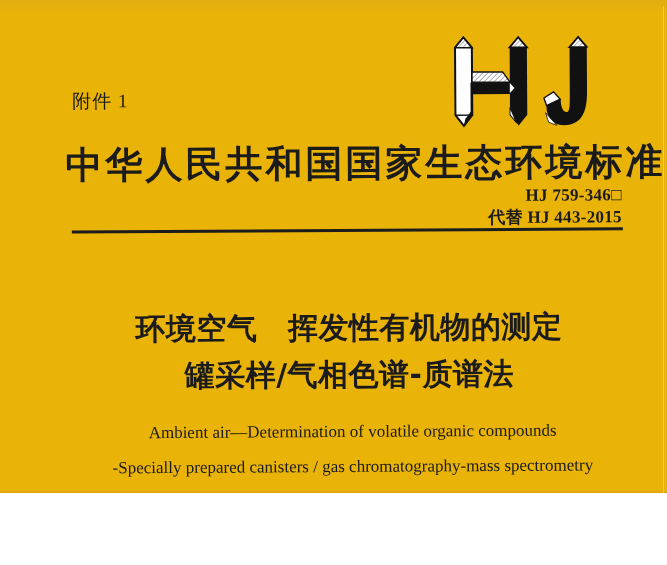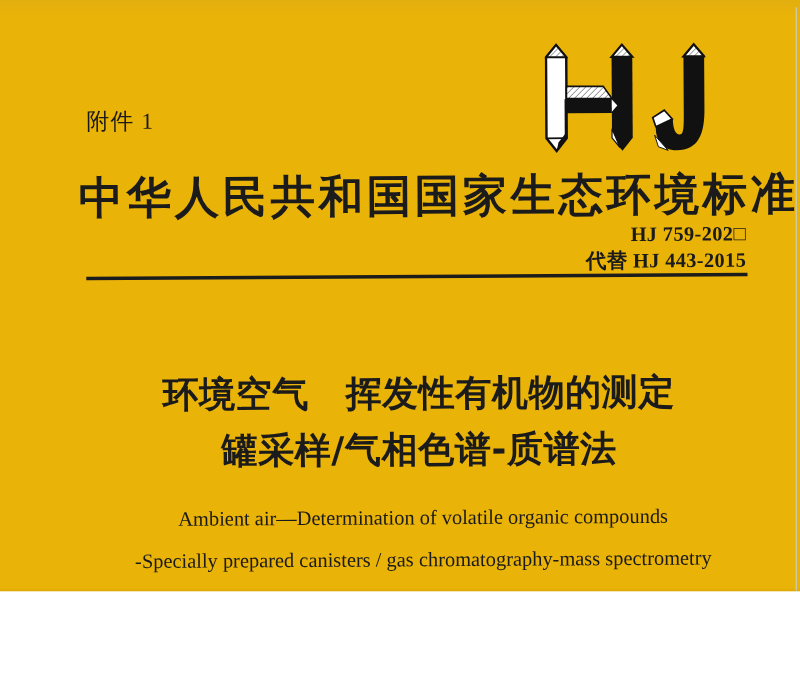--- a/index.html
+++ b/index.html
@@ -103,21 +103,21 @@
         <polygon points="114,11.5 122.5,1.5 131,11.5" fill="url(#hatch)" stroke="#111" stroke-width="1.8"></polygon>
         <polygon points="91,69 104.5,62.8 98,55.5 88.5,61.5" fill="#ffffff" stroke="#111" stroke-width="1.4"></polygon>
         <polygon points="93,85.5 101,88.5 90,76" fill="#ffffff" stroke="#111" stroke-width="0.8"></polygon>
       </svg>
       <span class="sr-only">HJ</span>
     </div>
 
     <h1 class="heading">中华人民共和国国家生态环境标准</h1>
 
     <div class="std-block">
-      <div>HJ 759-202□</div>
+      <div>HJ 759-346□</div>
       <div>代替 HJ 443-2015</div>
     </div>
 
     <div class="rule"></div>
 
     <div class="cn-line cn1">环境空气　挥发性有机物的测定</div>
     <div class="cn-line cn2">罐采样/气相色谱-质谱法</div>
 
     <div class="en-line en1">Ambient air—Determination of volatile organic compounds</div>
     <div class="en-line en2">-Specially prepared canisters / gas chromatography-mass spectrometry</div>

